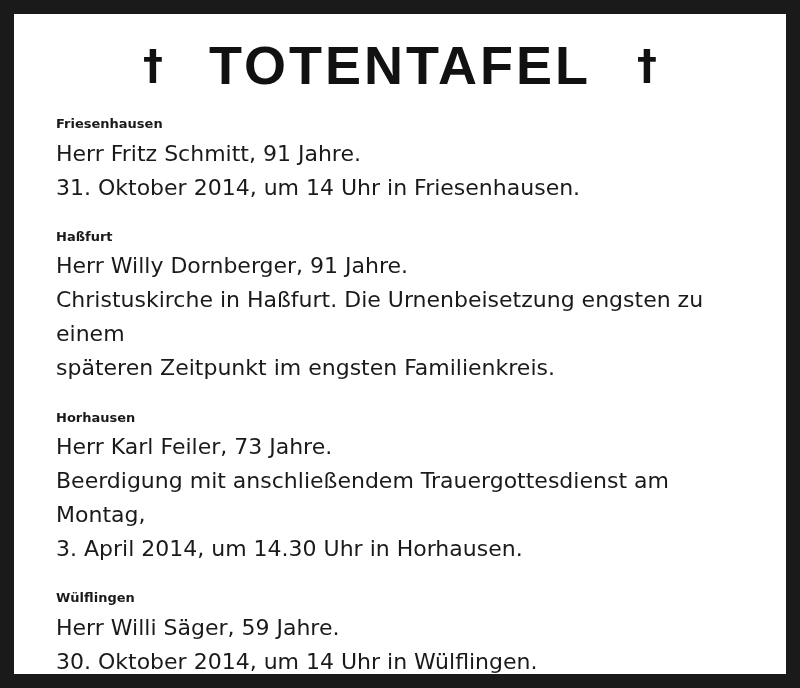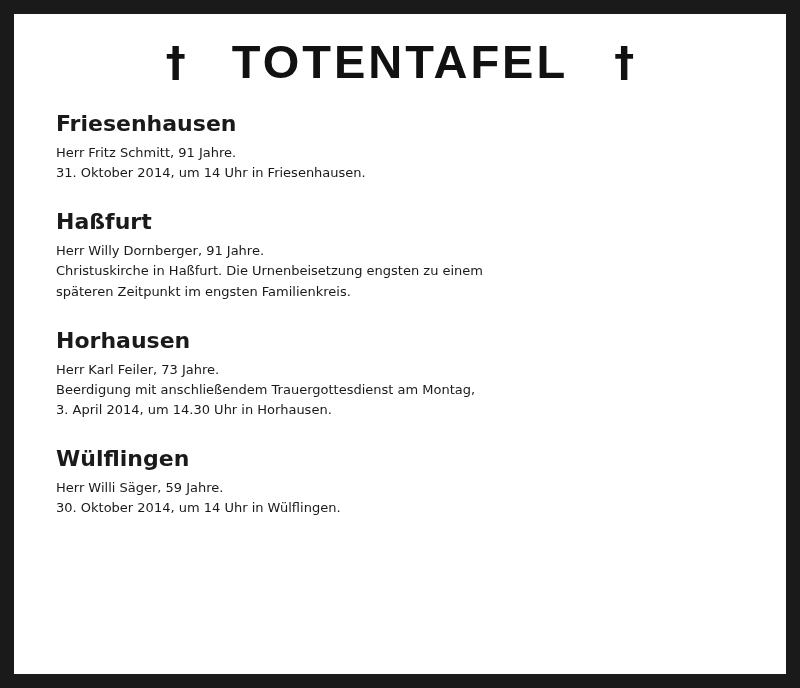--- a/index.html
+++ b/index.html
@@ -36,45 +36,45 @@
     margin: 6px 0 22px 0;
   }
   .cross {
     font-size: 40px;
     line-height: 1;
     font-weight: 700;
     color: #111111;
     font-family: "DejaVu Sans", sans-serif;
   }
   .masthead-title {
-    font-size: 47px;
+    font-size: 54px;
     line-height: 1;
     font-weight: 700;
     letter-spacing: 3px;
     color: #111111;
     font-family: "Liberation Sans", sans-serif;
   }
   .entries {
     padding: 0 16px;
   }
   .entry {
     margin-bottom: 22px;
   }
   .entry:last-child {
     margin-bottom: 8px;
   }
   .place {
-    font-size: 22px;
+    font-size: 13px;
     font-weight: 700;
     line-height: 1.5;
     margin-bottom: 3px;
     font-family: "DejaVu Sans", sans-serif;
   }
   .line {
-    font-size: 13px;
+    font-size: 22px;
     line-height: 1.55;
     font-family: "DejaVu Sans", sans-serif;
     white-space: pre-wrap;
   }
 </style>
 </head>
 <body>
 
 <div class="page">
   <div class="sheet">

